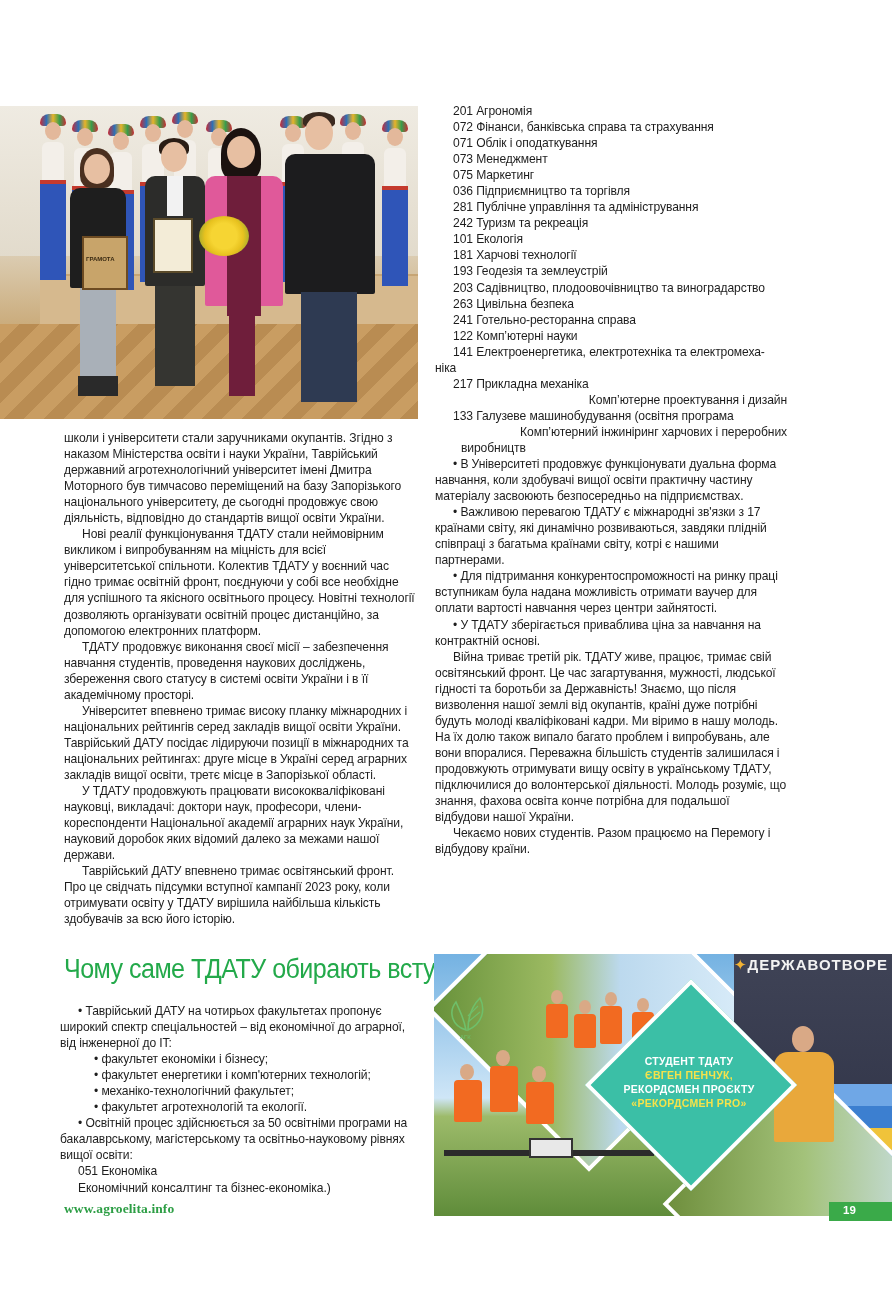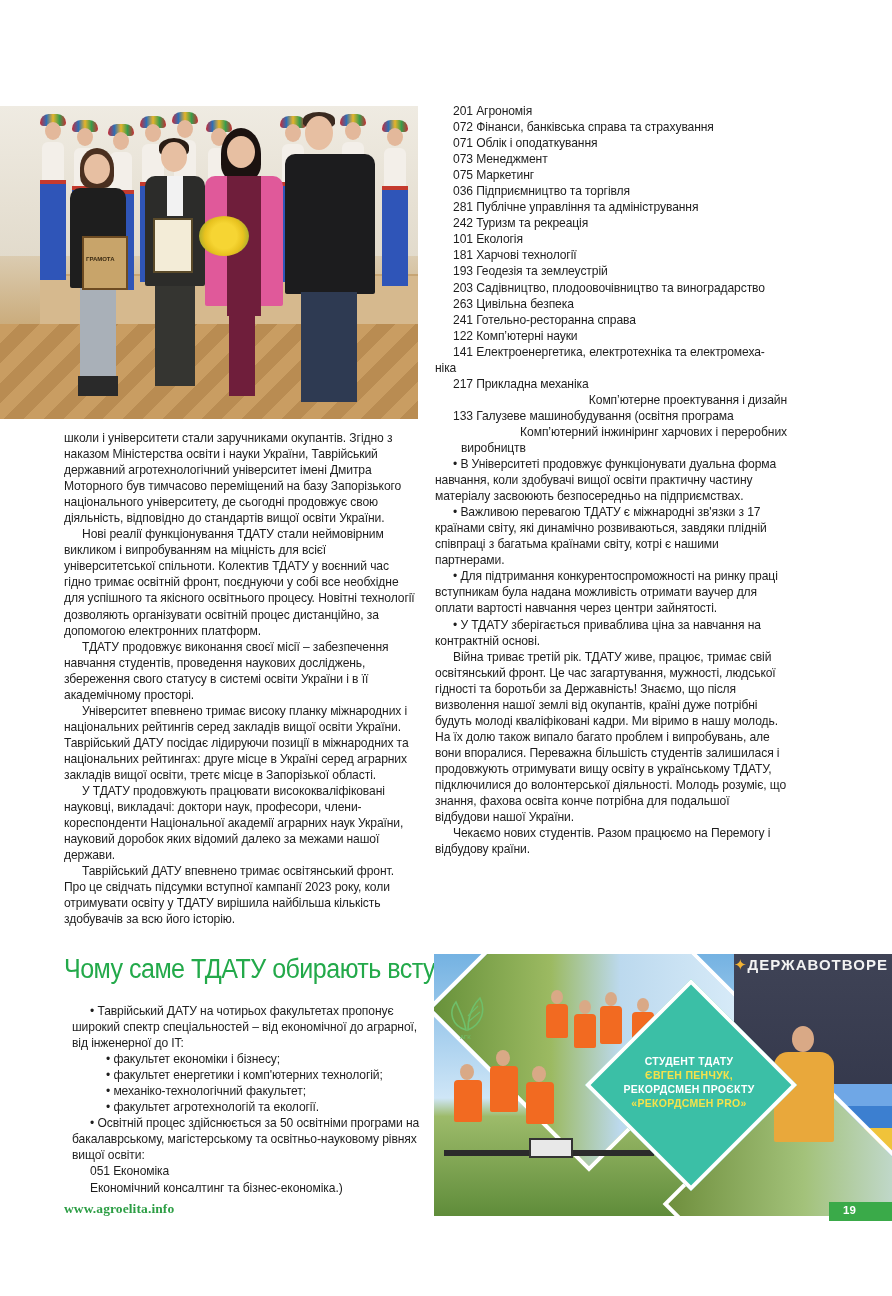--- a/index.html
+++ b/index.html
@@ -47,21 +47,21 @@
   .bullets li { list-style: none; text-indent: 18px; }
   .fac-list { list-style:none; }
   .fac-list li { padding-left: 34px; }
 
   h2.section-title {
     position:absolute; left:64px; top:951px; width:360px;
     font-family: "Liberation Sans Narrow","Liberation Sans", sans-serif;
     font-weight: normal; font-size: 27px; line-height: 36px; color:#23a94a;
     letter-spacing: -0.6px; transform: scaleX(0.93); transform-origin: left center; white-space: nowrap;
   }
-  .left-col2 { left:72px; top:1003px; width:352px; }
+  .left-col2 { left:60px; top:1003px; width:352px; }
 
   
   .collage { position:absolute; left:434px; top:930px; width:458px; height:262px; overflow:hidden; background:#8ec2e8;margin-top:24px; }
   .collage .sky { position:absolute; inset:0; background: linear-gradient(180deg,#74b2e2 0%,#cfe6f7 55%,#9dbb6a 62%,#5f8c3a 100%); }
   .collage .panel-tl { position:absolute; left:40px; top:-60px; width:230px; height:230px; transform: rotate(45deg);
      background: linear-gradient(225deg,#d9ecf9 0%,#bcd9ee 40%,#9cba62 62%,#67913a 100%); border:4px solid #fff; }
   .collage .panel-r { position:absolute; left:300px; top:0; width:158px; height:262px; background: linear-gradient(180deg,#3f4356,#2c3044); }
   .collage .banner { position:absolute; left:300px; top:2px; width:158px; font-size:15px; font-weight:bold; color:#f3f3f3; letter-spacing:1px; white-space:nowrap; overflow:hidden; }
   .collage .banner .star { color:#f2b233; }
   .collage .tiles { position:absolute; right:0; top:130px; width:58px; height:132px;

